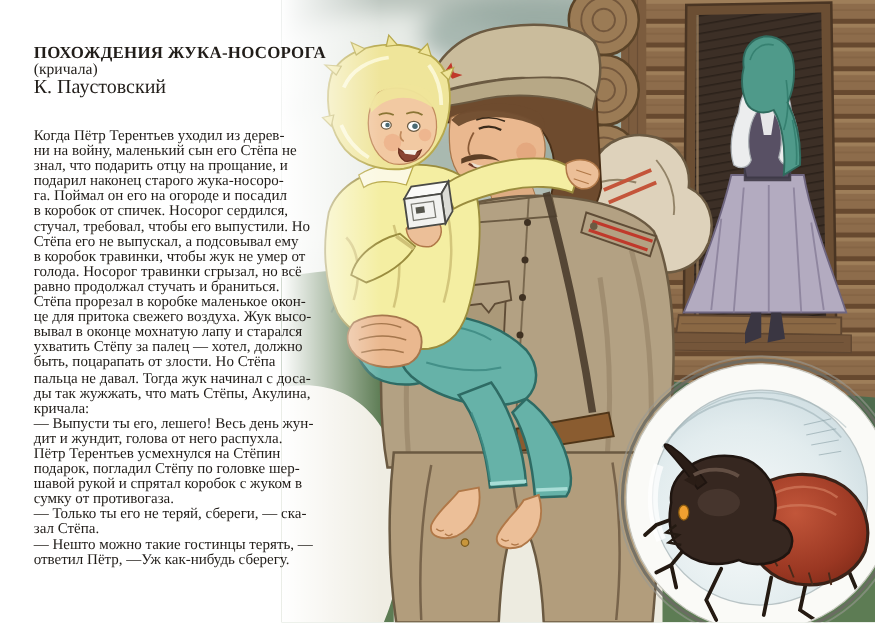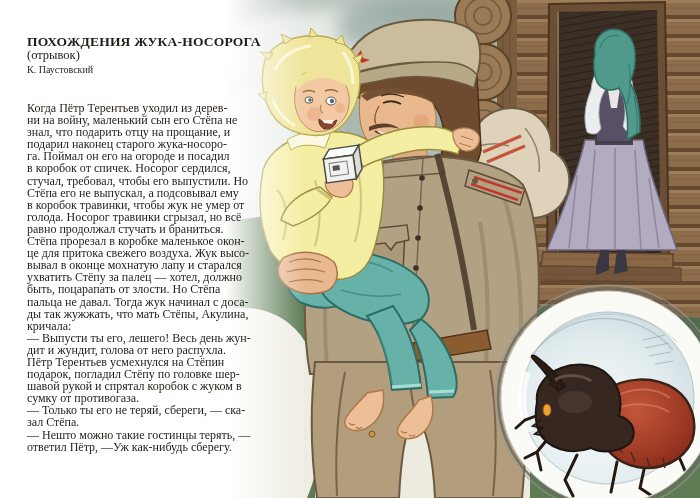--- a/index.html
+++ b/index.html
@@ -5,21 +5,21 @@
   html,body{margin:0;padding:0;}
   body{
     width:700px;height:498px;overflow:hidden;background:#ffffff;
     font-family:"Liberation Serif","DejaVu Serif",serif;
   }
   .page{position:relative;width:592px;height:498px;background:#ffffff;}
   .illustration{position:absolute;left:225px;top:0;width:475px;height:498px;}
   .text-col{position:absolute;left:27px;top:34px;width:230px;color:#211d19;}
   .title{font-weight:bold;font-size:13.5px;line-height:15px;letter-spacing:.2px;white-space:pre;}
   .subtitle{font-size:12.5px;line-height:13.5px;white-space:pre;}
-  .author{font-size:10px;line-height:13.5px;white-space:pre;}
+  .author{font-size:16px;line-height:13.5px;white-space:pre;}
   .body-text{margin-top:26px;font-size:12px;line-height:12.1px;white-space:pre;}
 </style>
 </head>
 <body>
 
 <div class="page">
 
   <svg class="illustration" viewBox="0 0 475 498" width="475" height="498" xmlns="http://www.w3.org/2000/svg">
     <defs>
       <linearGradient id="skyGrad" x1="0" y1="0" x2="0" y2="1">
@@ -297,21 +297,21 @@
         <ellipse cx="322" cy="410" rx="4" ry="6" fill="#f0a030" stroke="#8a5a10" stroke-width="1"></ellipse>
         <path d="M316,420 l-8,6 l10,2 l-8,6 l10,2" stroke="#241a12" stroke-width="2" fill="none"></path>
       </g>
     </g>
 
     <rect x="0" y="0" width="80" height="498" fill="url(#fadeL)"></rect>
   </svg>
 
   <div class="text-col">
     <div class="title">ПОХОЖДЕНИЯ ЖУКА-НОСОРОГА</div>
-    <div class="subtitle">(отрывок)</div>
+    <div class="subtitle">(кричала)</div>
     <div class="author">К. Паустовский</div>
     <div class="body-text">Когда Пётр Терентьев уходил из дерев-
 ни на войну, маленький сын его Стёпа не
 знал, что подарить отцу на прощание, и
 подарил наконец старого жука-носоро-
 га. Поймал он его на огороде и посадил
 в коробок от спичек. Носорог сердился,
 стучал, требовал, чтобы его выпустили. Но
 Стёпа его не выпускал, а подсовывал ему
 в коробок травинки, чтобы жук не умер от

